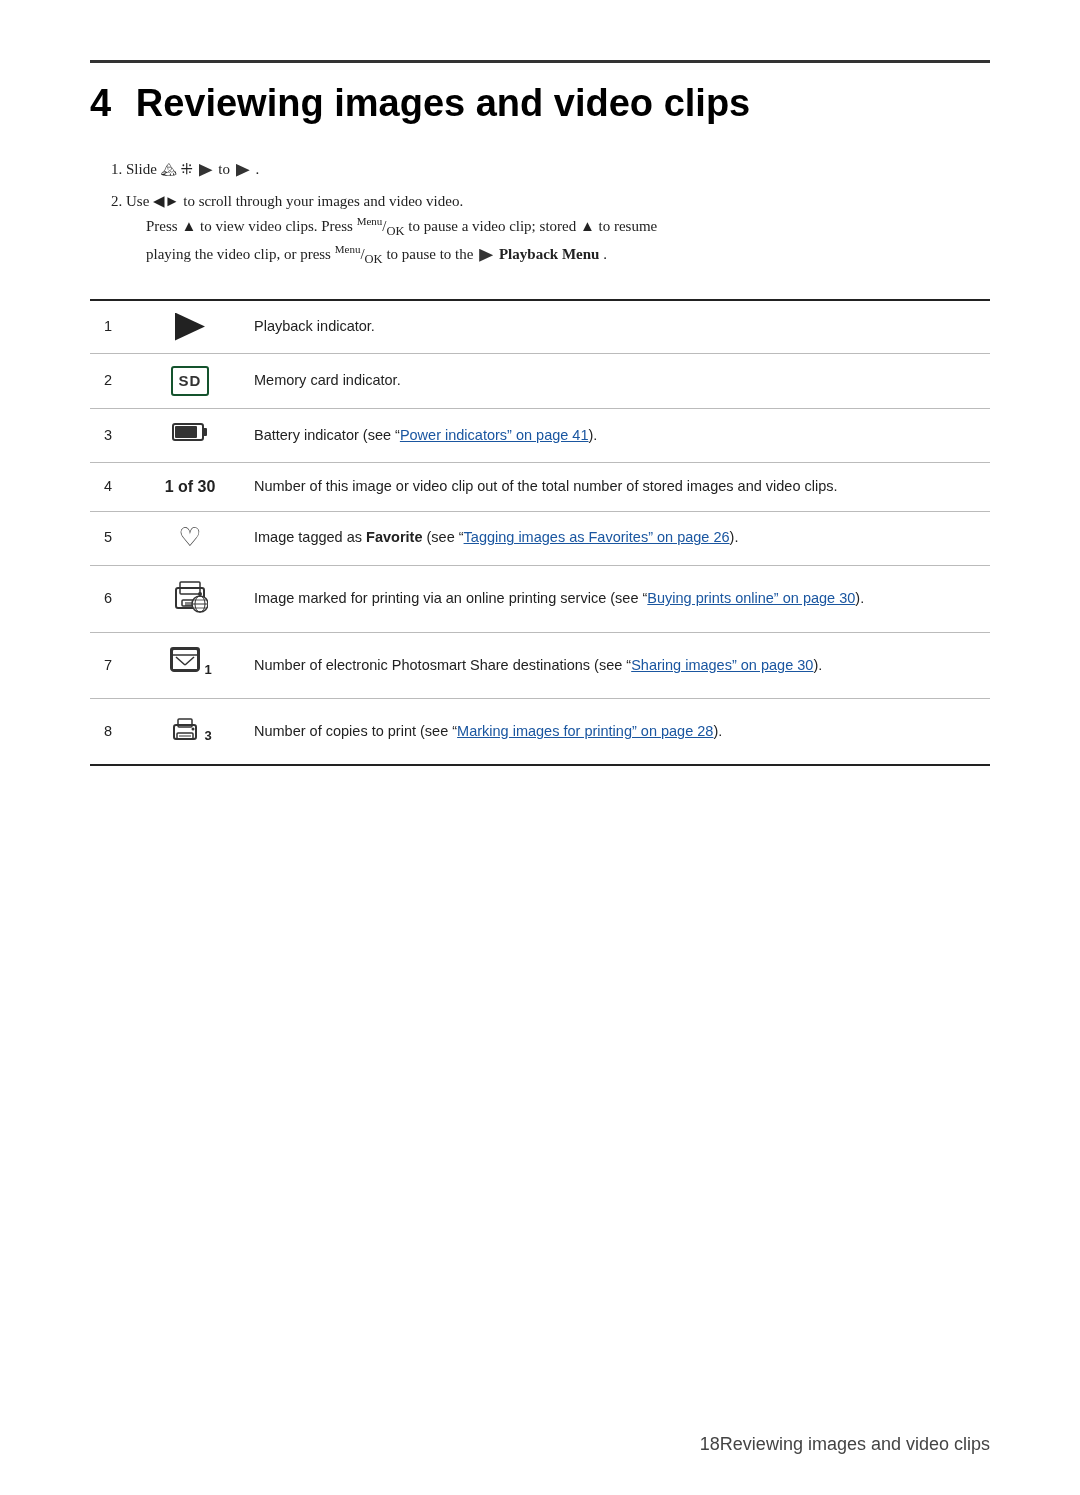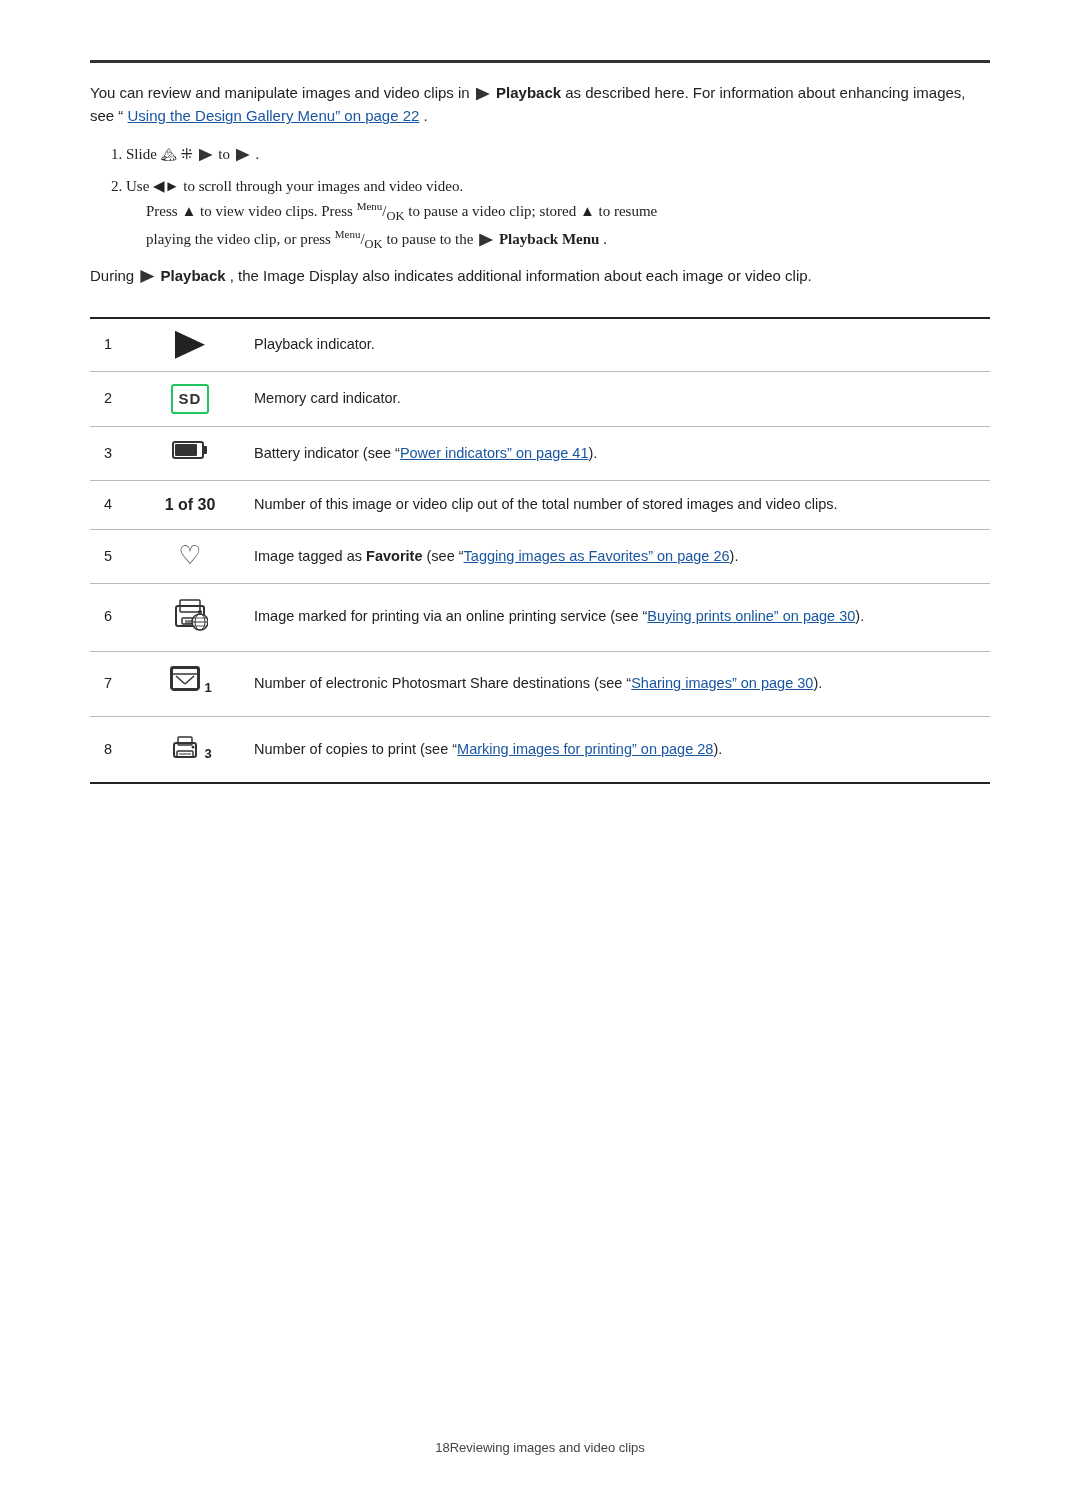--- a/index.html
+++ b/index.html
@@ -119,21 +119,21 @@
       display: inline-block;
       width: 30px;
       height: 28px;
       background: #222;
       clip-path: polygon(0 0, 100% 50%, 0 100%);
       vertical-align: middle;
     }
 
     .tbl-sd-icon {
       display: inline-block;
-      border: 2px solid #22c55e;
+      border: 2px solid #14532d;
       border-radius: 3px;
       padding: 2px 6px;
       font-size: 15px;
       font-weight: bold;
       color: #333;
       letter-spacing: 1px;
     }
 
     .tbl-heart-icon {
       font-size: 26px;
@@ -141,22 +141,22 @@
       line-height: 1;
     }
 
     
     .page-footer {
       position: absolute;
       bottom: 40px;
       left: 90px;
       right: 90px;
       display: flex;
-      justify-content: center;
-      font-size: 13px;
+      justify-content: flex-end;
+      font-size: 18px;
       color: #444;
       border-top: none;
     }
 
     .slide-icon-camera {
       display: inline-block;
       font-size: 13px;
       vertical-align: middle;
     }
 
@@ -164,29 +164,25 @@
       font-size: 11px;
       vertical-align: super;
     }
   </style>
 </head>
 <body>
 
 <div class="page">
   <div class="top-border"></div>
 
-
-  <p class="body-text">
-    <span>You can review and manipulate images and video clips in </span>
-    <span class="icon-playback-small"></span>
-    <span class="bold"> Playback</span>
-    <span> as described here. For information about enhancing images, see “</span>
-    <a class="link">Using the Design Gallery Menu” on page 22</a>
-    <span>.</span>
-  </p>
+  <h1 class="chapter-heading">
+    <span class="chapter-number">4</span>
+    <span>Reviewing images and video clips</span>
+  </h1>
+
 
   <ol class="steps">
     <li class="step">
       <span>Slide </span>
       <span class="slide-icon-camera">🏔</span>
       <span> ⁜ </span>
       <span class="icon-playback-small"></span>
       <span> to </span>
       <span class="icon-playback-small"></span>
       <span>.</span>
@@ -201,26 +197,20 @@
         <span>playing the video clip, or press </span>
         <span class="superscript-menu">Menu</span>/<sub>OK</sub>
         <span> to pause to the </span>
         <span class="icon-playback-small"></span>
         <span class="bold"> Playback Menu</span>
         <span>.</span>
       </div>
     </li>
   </ol>
 
-  <p class="body-text">
-    <span>During </span>
-    <span class="icon-playback-small"></span>
-    <span class="bold"> Playback</span>
-    <span>, the Image Display also indicates additional information about each image or video clip.</span>
-  </p>
 
   <table class="info-table">
     <tbody>
 
       <tr>
         <td class="col-num">1</td>
         <td class="col-icon">
           <span class="tbl-playback-icon"></span>
         </td>
         <td class="col-desc">Playback indicator.</td>

